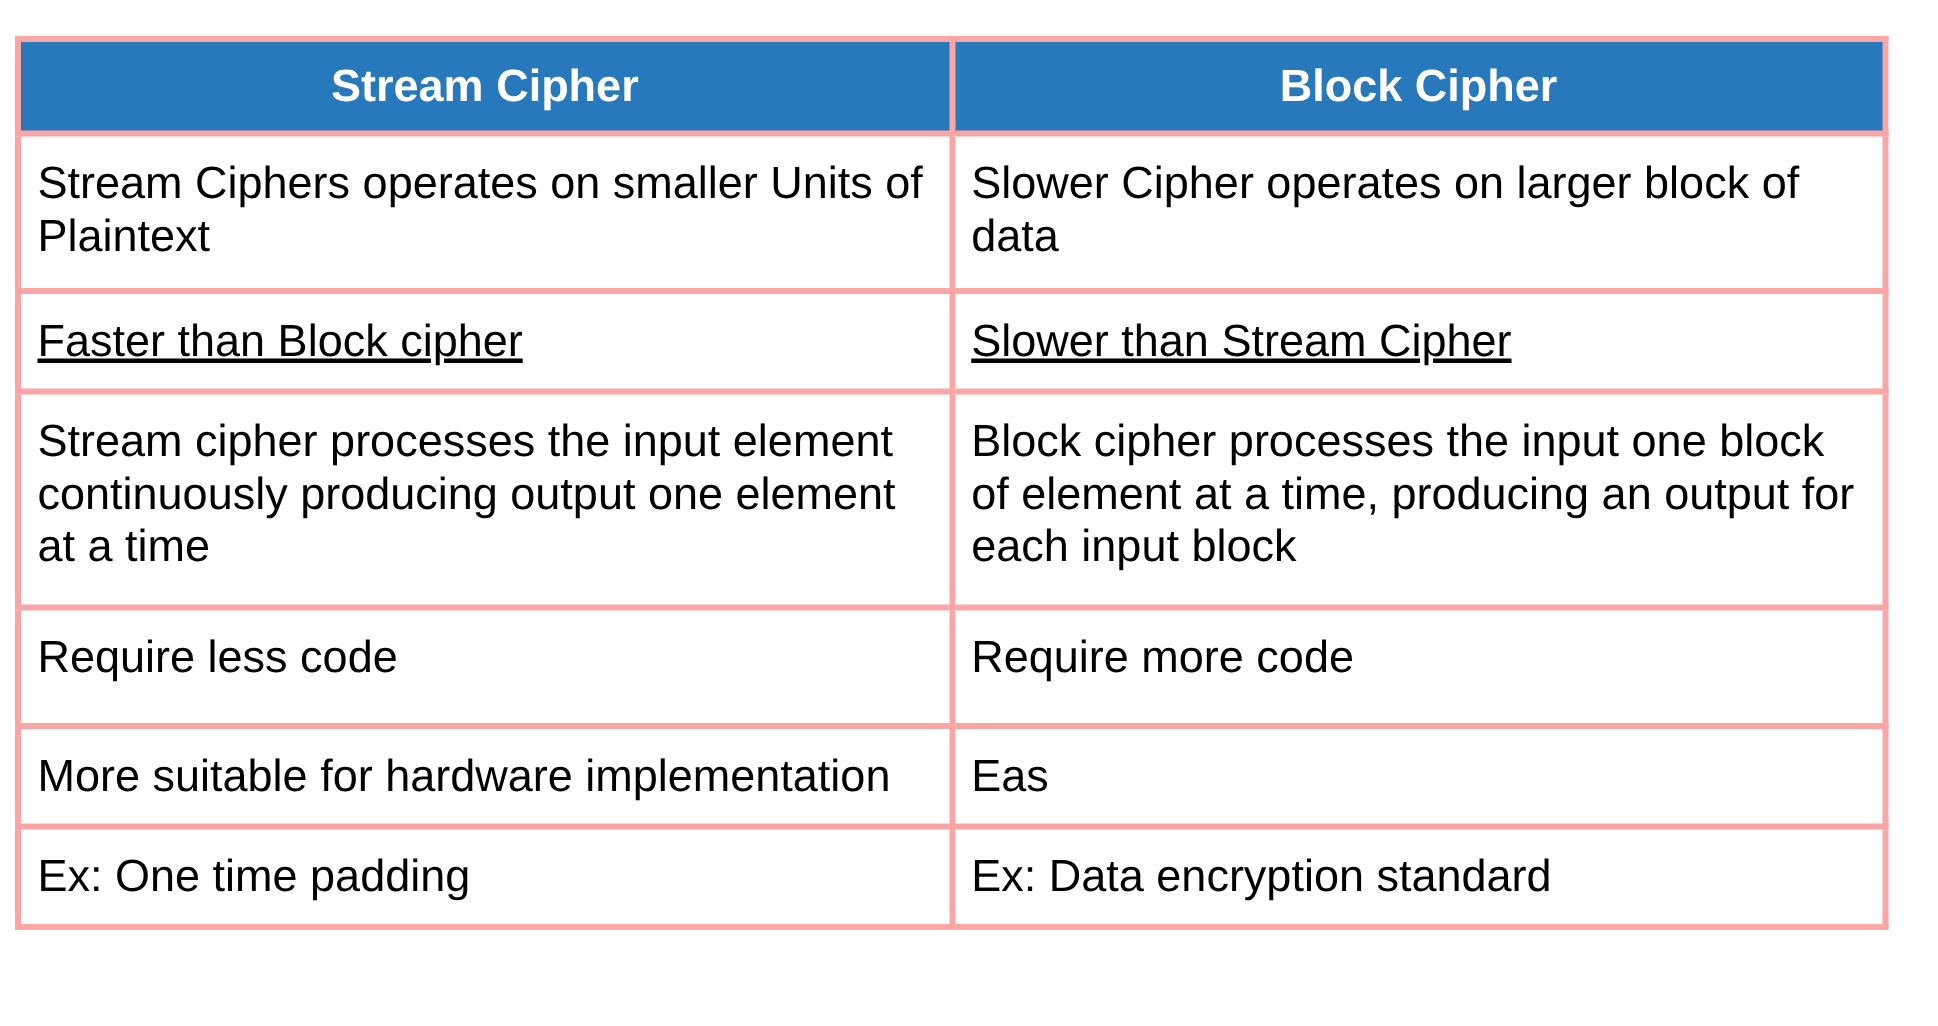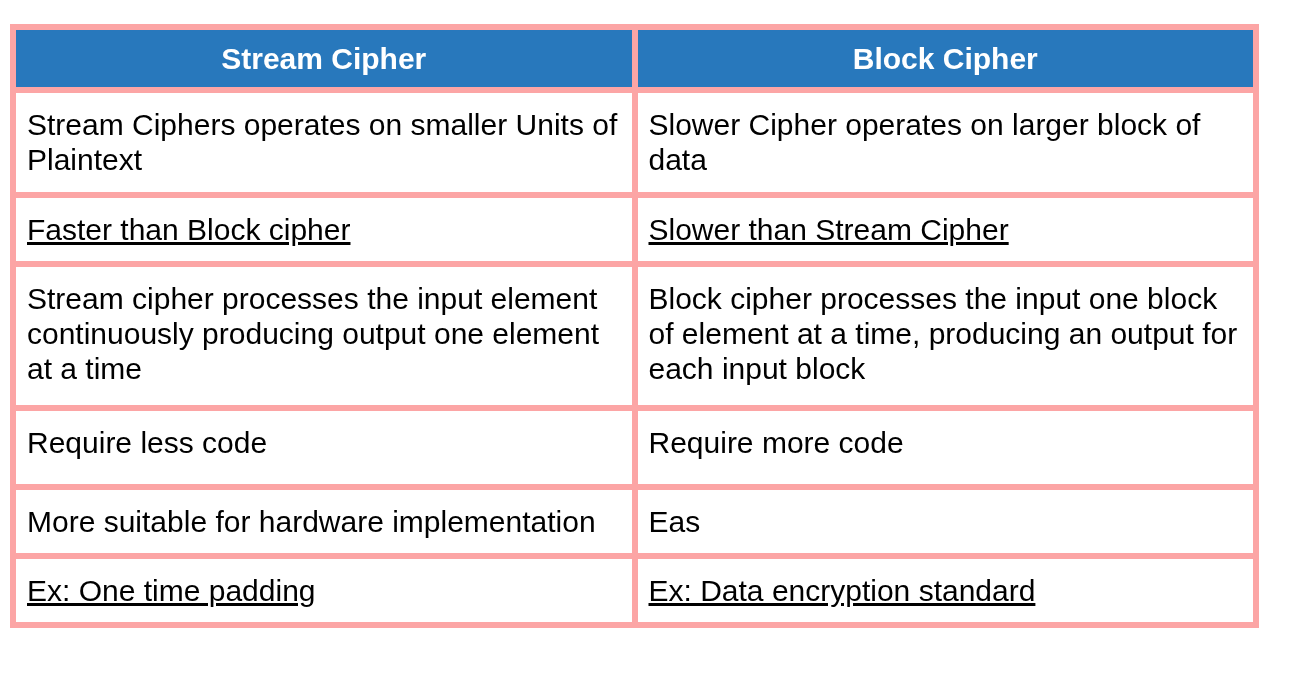--- a/index.html
+++ b/index.html
@@ -23,21 +23,21 @@
     left: 10px;
     top: 24px;
     width: 1249px;
     border-collapse: collapse;
     table-layout: fixed;
     border: 3px solid #000000;
     background: #ffffff;
   }
   table.compare-table th,
   table.compare-table td {
-    border: 6px solid #fca5a5;
+    border: 4px solid #fca5a5;
     width: 50%;
     box-sizing: border-box;
   }
   table.compare-table th {
     background: #2878BC;
     color: #ffffff;
     font-size: 30px;
     font-weight: bold;
     text-align: center;
     vertical-align: middle;
@@ -52,21 +52,21 @@
     text-align: left;
     vertical-align: top;
     line-height: 35px;
     padding: 14px 14px 14px 11px;
   }
   tr.r0 { height: 105px; }
   tr.r1 { height: 66px; text-decoration: underline; }
   tr.r2 { height: 144px; }
   tr.r3 { height: 79px; }
   tr.r4 { height: 67px; }
-  tr.r5 { height: 67px; text-decoration: underline; }
+  tr.r5 { height: 67px; }
   tr.r6 { height: 65px; }
 </style>
 </head>
 <body>
 
 <div class="page">
   <table class="compare-table">
     <thead>
       <tr>
         <th>Stream Cipher</th>

